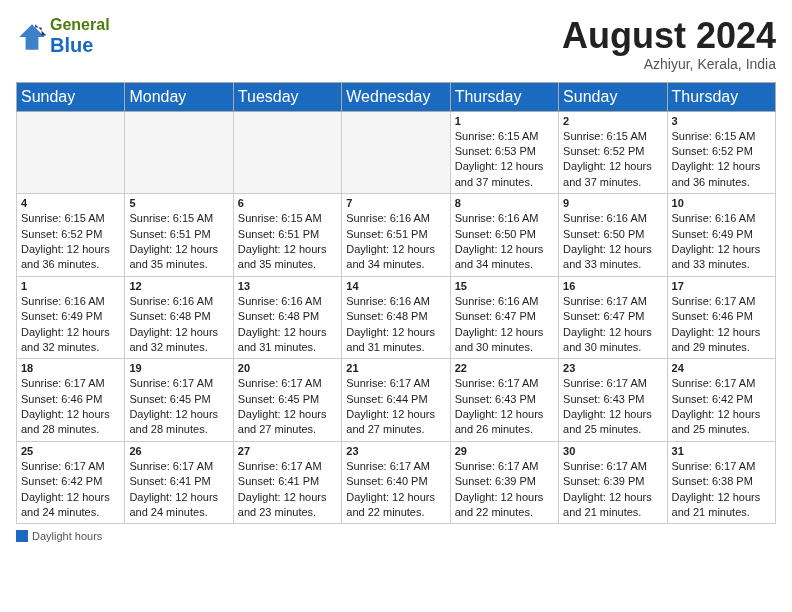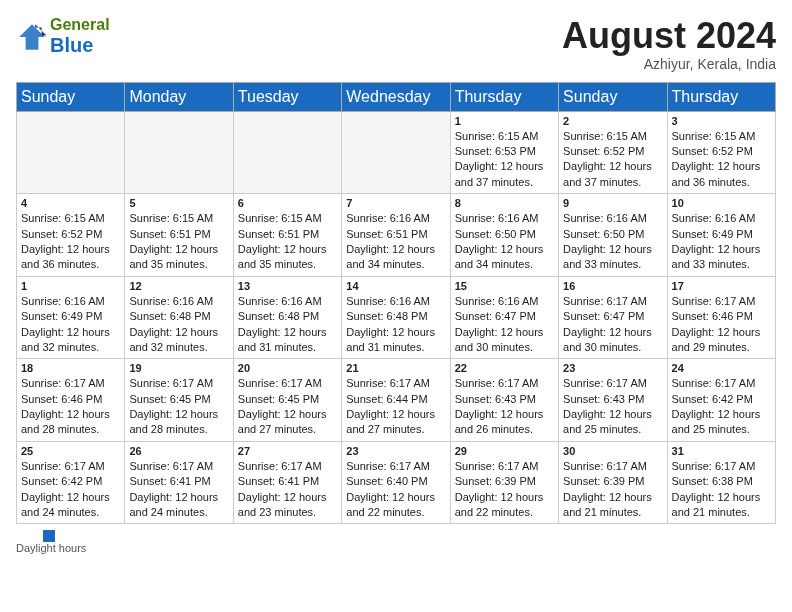--- a/index.html
+++ b/index.html
@@ -80,23 +80,22 @@
       line-height: 1.4;
       color: #222;
     }
     .legend {
       font-size: 11px;
       color: #555;
       margin-top: 6px;
     }
     .legend-item {
       display: inline-flex;
-      align-items: center;
+      align-items: flex-start;
       margin-right: 12px;
-      flex-direction: column;
     }
     .legend-box {
       width: 12px;
       height: 12px;
       background: #1a6bbf;
       display: inline-block;
       margin-right: 4px;
     }
   </style>
 </head>

